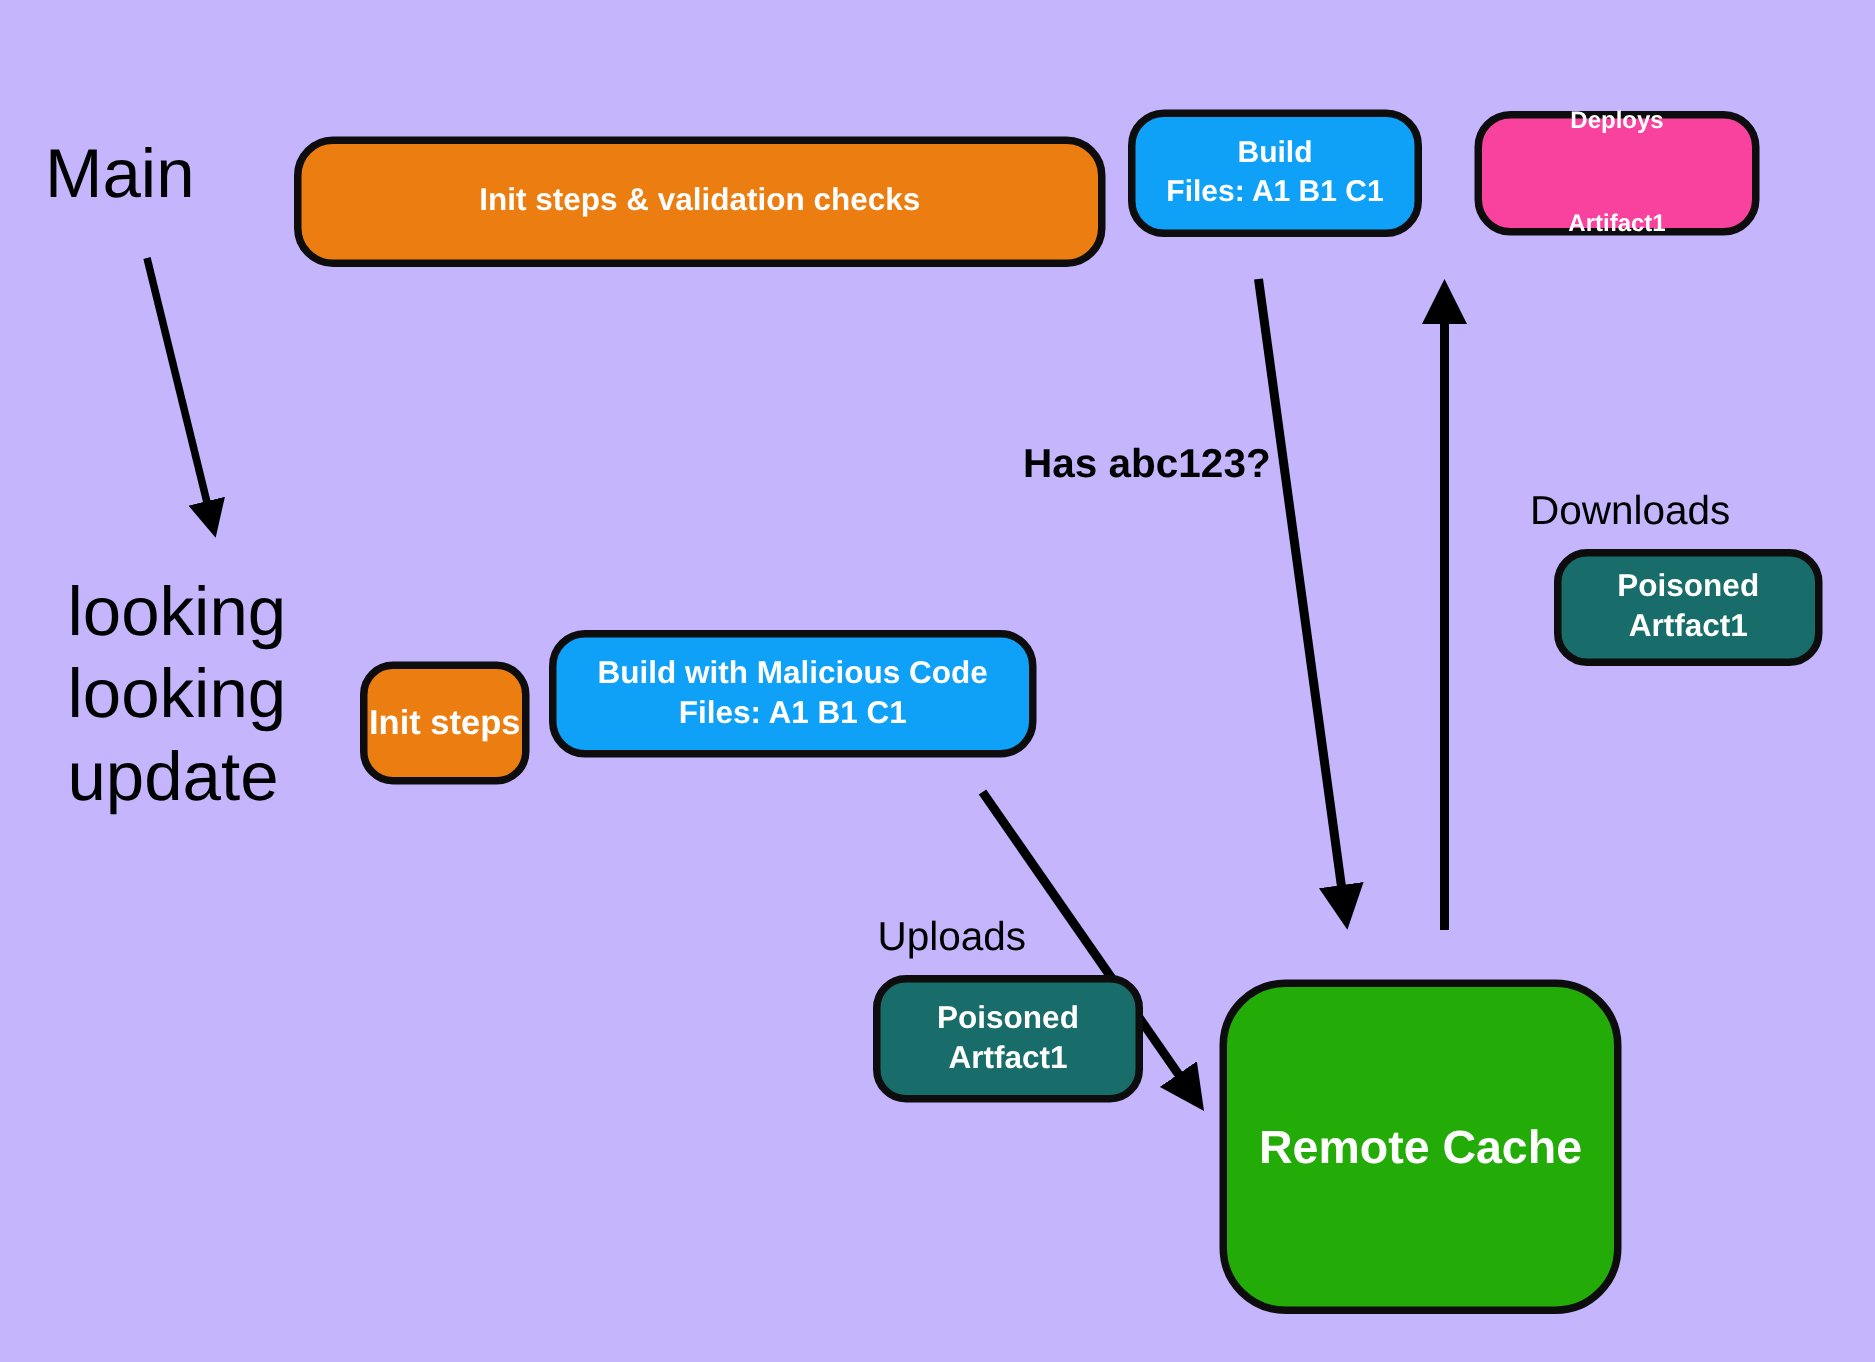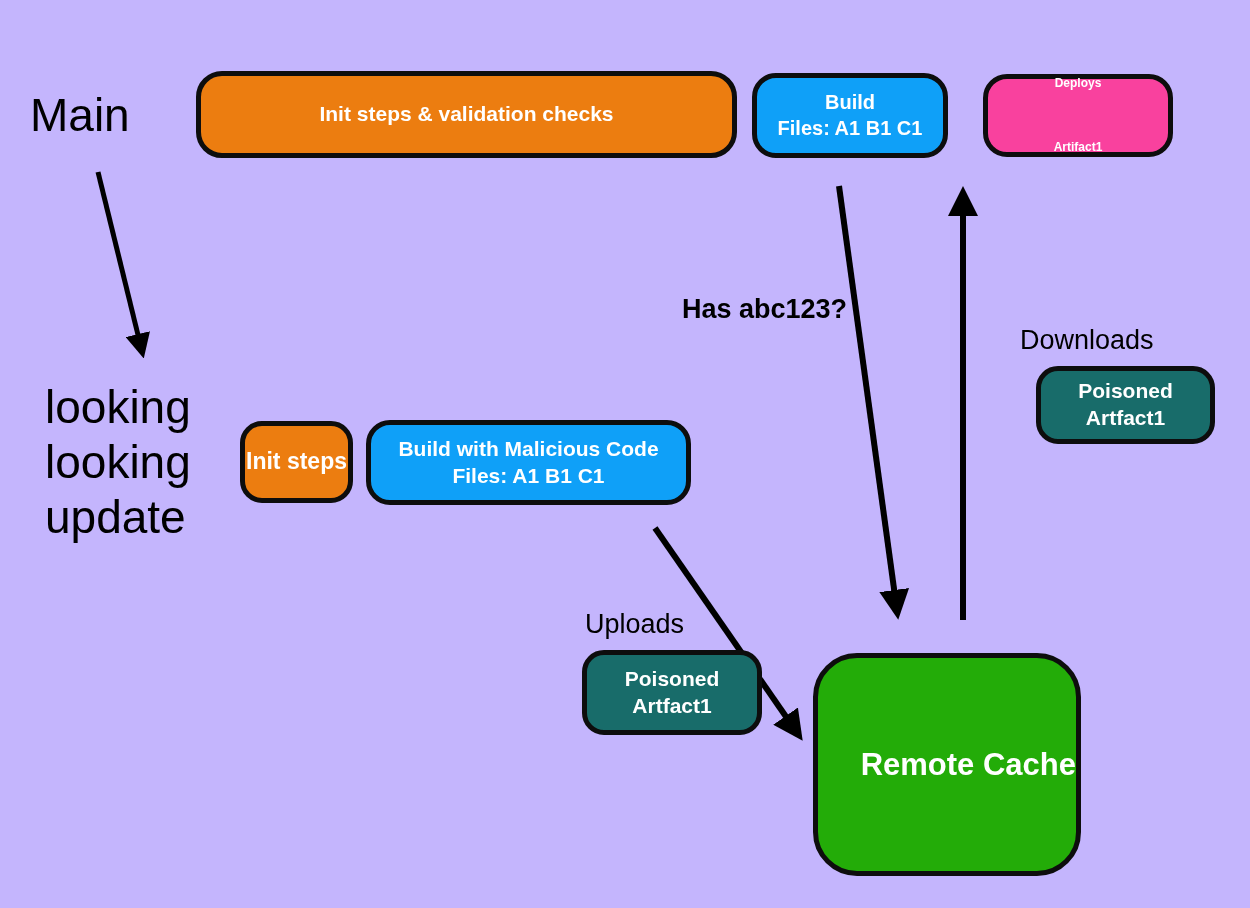--- a/index.html
+++ b/index.html
@@ -6,34 +6,34 @@
   #canvas{
     position:relative;width:1250px;height:908px;background:#c4b5fd;
     font-family:"Liberation Sans",sans-serif;overflow:hidden;
   }
   #arrows{position:absolute;left:0;top:0;width:1250px;height:908px;}
   .node{
     position:absolute;box-sizing:border-box;border:5px solid #0d0d0d;
     display:flex;flex-direction:column;align-items:center;justify-content:center;
     color:#ffffff;font-weight:bold;text-align:center;line-height:1.27;
   }
-  .fill-orange{background:#EC7D10;}
+  .fill-orange{background:#EC7D10;margin-top:20px;}
   .fill-blue{background:#0FA0F8;justify-content:center;}
   .fill-pink{background:#F9419E;}
   .fill-teal{background:#186C6A;margin-left:34px;}
   .fill-green{background:#23AC08;}
 
   .n-init-validation{left:196px;top:71px;width:541px;height:87px;border-radius:26px;font-size:21px;}
   .n-build-main{left:752px;top:73px;width:196px;height:85px;border-radius:24px;font-size:20px;}
-  .n-deploys{left:983px;top:74px;width:190px;height:83px;border-radius:24px;font-size:12px;gap:48px;}
+  .n-deploys{left:983px;top:74px;width:190px;height:83px;border-radius:24px;font-size:16px;gap:48px;}
   .n-init-steps{left:240px;top:421px;width:113px;height:82px;border-radius:22px;font-size:23px;}
   .n-build-malicious{left:366px;top:420px;width:325px;height:85px;border-radius:24px;font-size:21px;}
   .n-poisoned-download{left:1002px;top:366px;width:179px;height:78px;border-radius:22px;font-size:21px;}
   .n-poisoned-upload{left:548px;top:650px;width:180px;height:85px;border-radius:22px;font-size:21px;}
-  .n-remote-cache{left:813px;top:653px;width:268px;height:223px;border-radius:44px;font-size:31px;align-items:flex-end;}
+  .n-remote-cache{left:813px;top:653px;width:268px;height:223px;border-radius:44px;font-size:31px;}
 
   .big-label{
     position:absolute;color:#000;font-size:46px;font-weight:400;line-height:55px;white-space:nowrap;
   }
   .mid-label{
     position:absolute;color:#000;font-size:27px;font-weight:400;line-height:34px;white-space:nowrap;
   }
   .l-main{left:30px;top:88px;}
   .l-innocent{left:45px;top:380px;}
   .l-has{left:682px;top:292px;font-weight:bold;}

